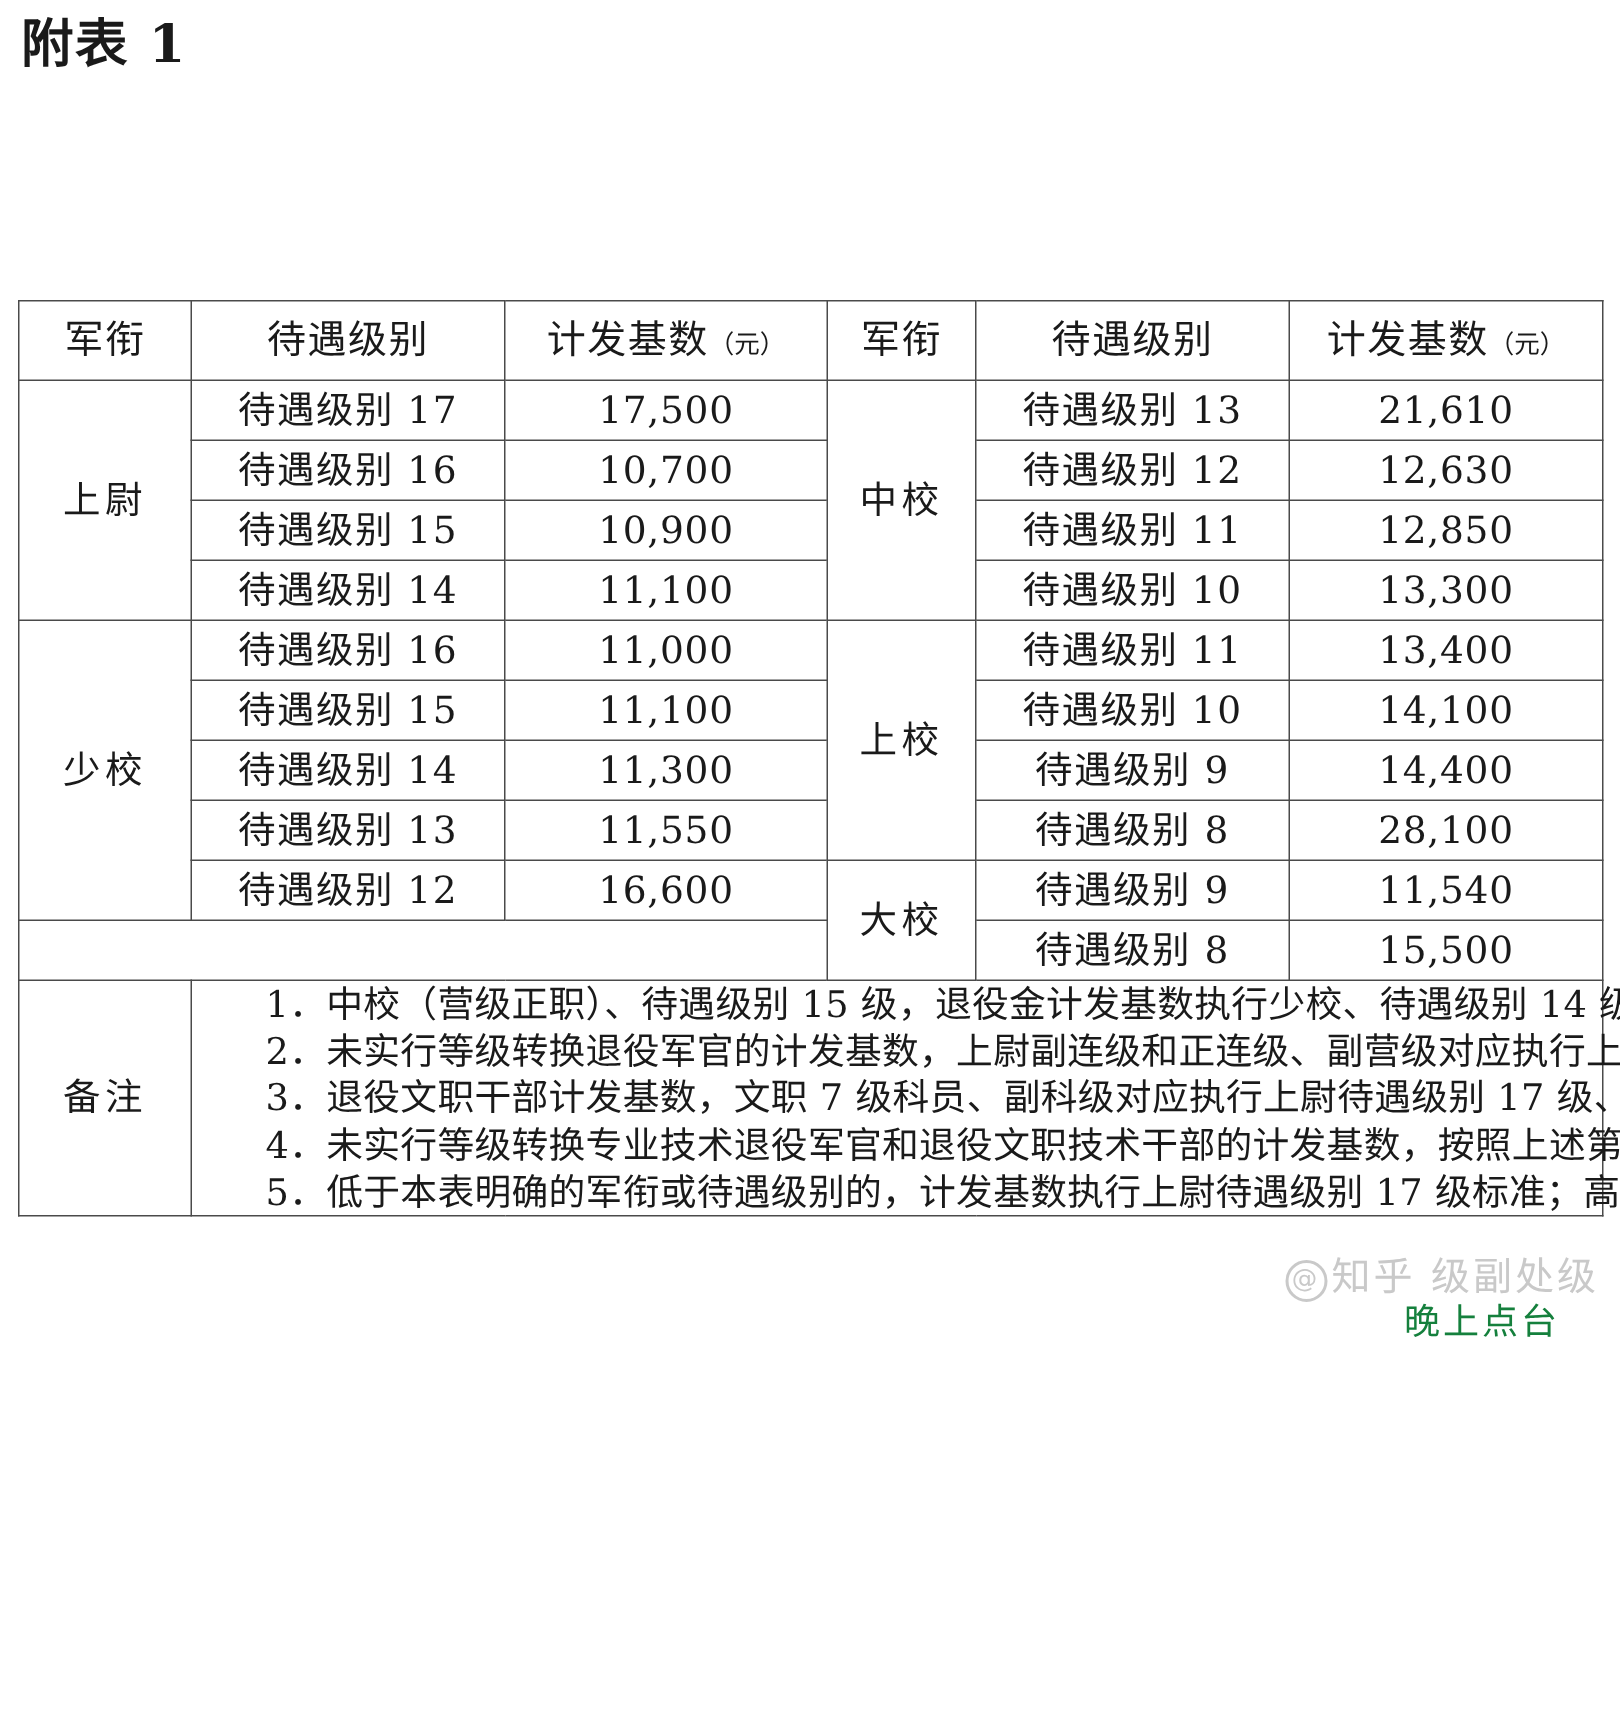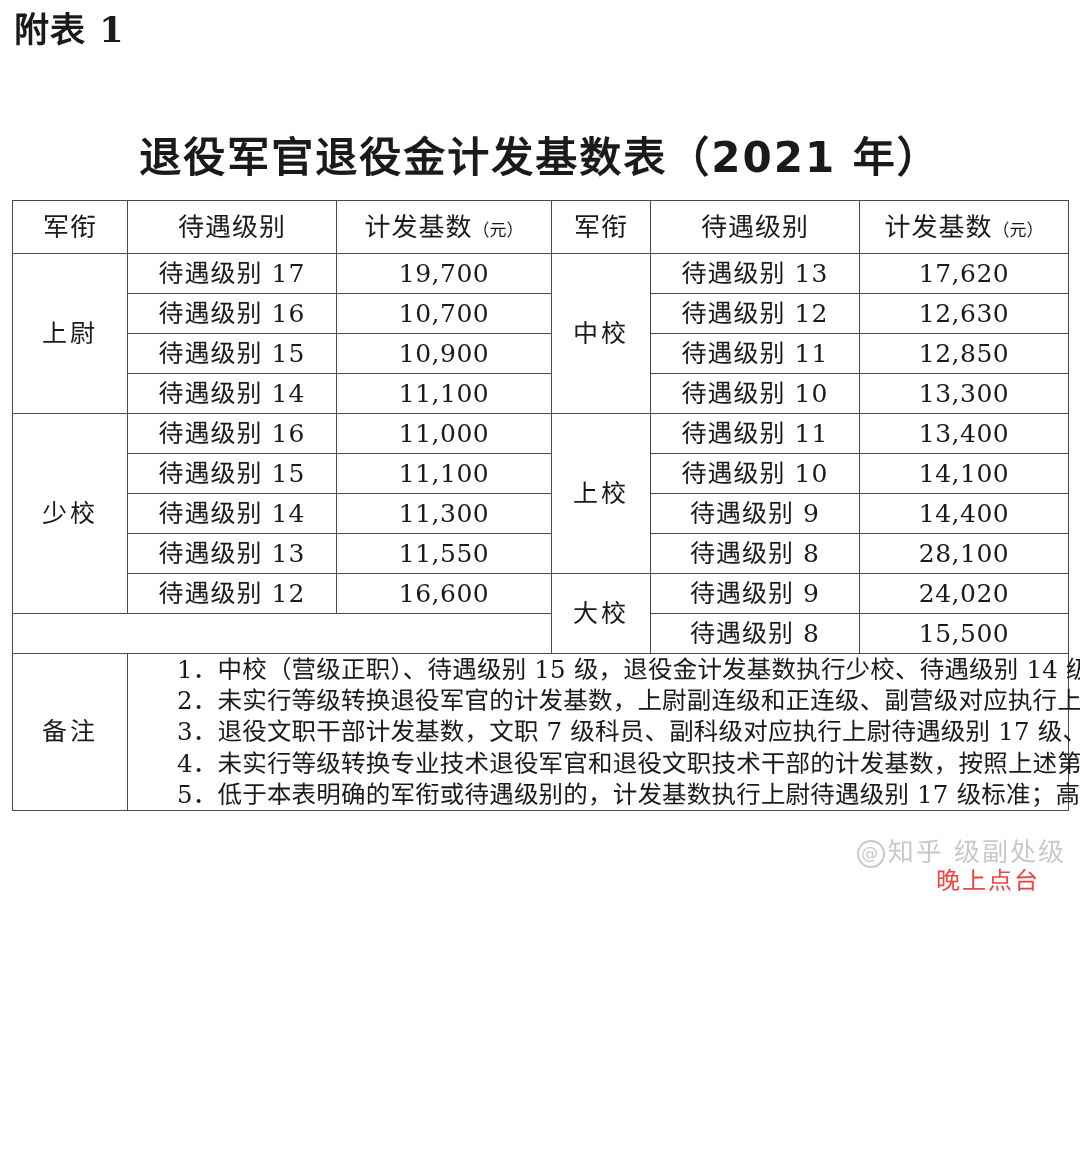--- a/index.html
+++ b/index.html
@@ -151,36 +151,35 @@
     text-align: center;
     font-size: 17px;
     margin-right: 3px;
     vertical-align: 2px;
   }
   .watermark2 {
     position: absolute;
     right: 40px;
     bottom: 2px;
     font-size: 24px;
-    color: #ef4444;
+    color: #15803d;
     letter-spacing: 2px;
     font-family: "DejaVu Sans", "Liberation Sans", sans-serif;
     white-space: nowrap;
     pointer-events: none;
     z-index: 5;
   }
 </style>
 </head>
 <body>
 
 <div id="page">
 
   <div class="doc-label">附表 1</div>
 
-  <div class="doc-title">退役军官退役金计发基数表（2021 年）</div>
 
   <div class="tbl-wrap">
     <table class="main">
       <colgroup>
         <col style="width:115px">
         <col style="width:209px">
         <col style="width:215px">
         <col style="width:99px">
         <col style="width:209px">
         <col style="width:209px">
@@ -192,24 +191,24 @@
           <td><span>计发基数</span><span class="unit">（元）</span></td>
           <td>军衔</td>
           <td>待遇级别</td>
           <td><span>计发基数</span><span class="unit">（元）</span></td>
         </tr>
       </thead>
       <tbody id="tbody-main">
           <tr>
             <td class="rank-cell" rowspan="4">上尉</td>
             <td class="grade-cell">待遇级别 17</td>
-            <td class="amt-cell">19,700</td>
+            <td class="amt-cell">17,500</td>
             <td class="rank-cell" rowspan="4">中校</td>
             <td class="grade-cell">待遇级别 13</td>
-            <td class="amt-cell">17,620</td>
+            <td class="amt-cell">21,610</td>
           </tr>
           <tr>
             <td class="grade-cell">待遇级别 16</td>
             <td class="amt-cell">10,700</td>
             <td class="grade-cell">待遇级别 12</td>
             <td class="amt-cell">12,630</td>
           </tr>
           <tr>
             <td class="grade-cell">待遇级别 15</td>
             <td class="amt-cell">10,900</td>
@@ -246,21 +245,21 @@
             <td class="grade-cell">待遇级别 13</td>
             <td class="amt-cell">11,550</td>
             <td class="grade-cell">待遇级别 8</td>
             <td class="amt-cell">28,100</td>
           </tr>
           <tr>
             <td class="grade-cell">待遇级别 12</td>
             <td class="amt-cell">16,600</td>
             <td class="rank-cell" rowspan="2">大校</td>
             <td class="grade-cell">待遇级别 9</td>
-            <td class="amt-cell">24,020</td>
+            <td class="amt-cell">11,540</td>
           </tr>
           <tr>
             <td class="blank-cell" colspan="3">&nbsp;</td>
             <td class="grade-cell">待遇级别 8</td>
             <td class="amt-cell">15,500</td>
           </tr>
         </tbody>
       <tbody>
         <tr>
           <td class="notes-label">备注</td>

